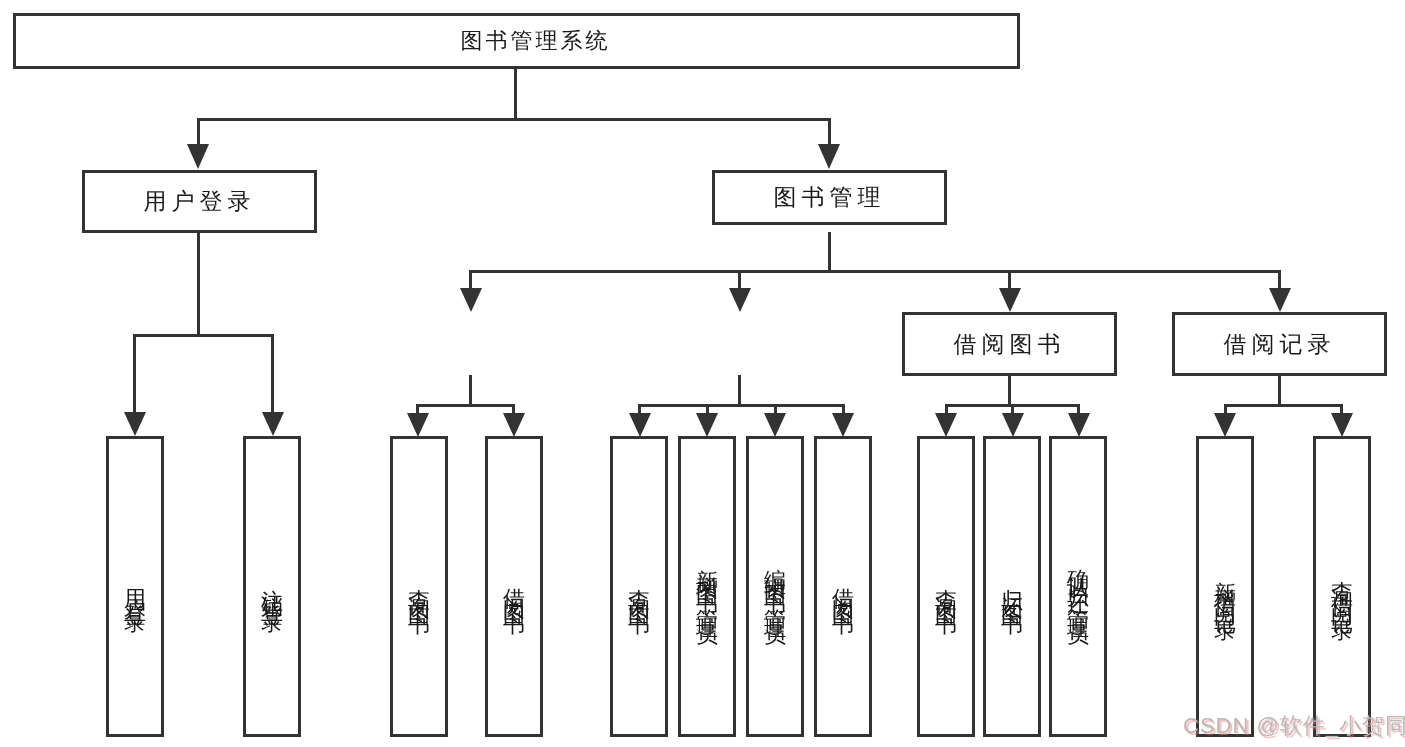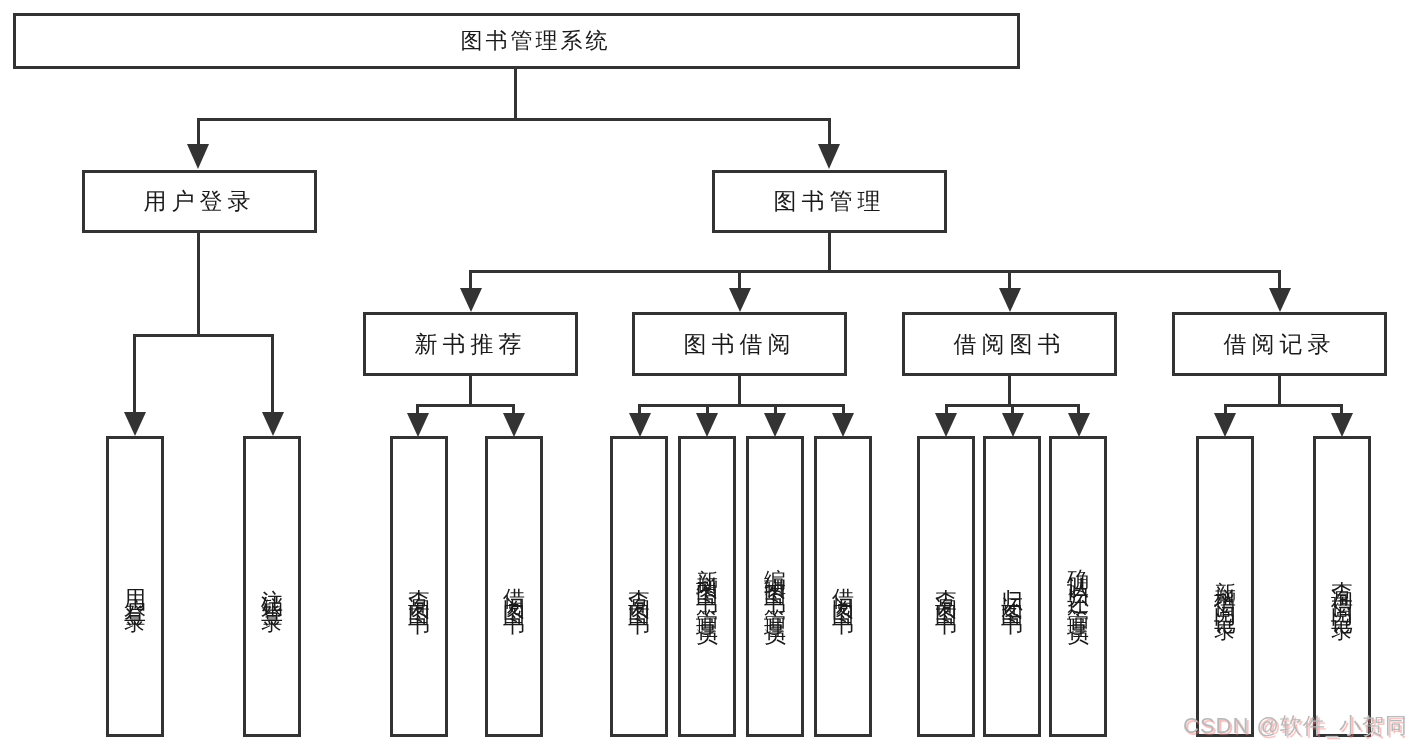--- a/index.html
+++ b/index.html
@@ -82,42 +82,40 @@
   <div class="box root" style="left:13px; top:13px; width:1007px; height:56px;">图书管理系统</div>
 
   <div class="ln vl" style="left:514px; top:69px; height:50px;"></div>
   <div class="ln hl" style="left:197px; top:118px; width:634px;"></div>
   <div class="ln vl" style="left:197px; top:118px; height:28px;"></div>
   <div class="tri big" style="left:187px; top:144px;"></div>
   <div class="ln vl" style="left:828px; top:118px; height:28px;"></div>
   <div class="tri big" style="left:818px; top:144px;"></div>
 
   <div class="box" style="left:82px; top:170px; width:235px; height:63px;">用户登录</div>
-  <div class="box" style="left:712px; top:170px; width:235px; height:63px;">图书管理</div>
+  <div class="box" style="left:712px; top:170px; width:235px; height:55px;">图书管理</div>
 
   <div class="ln vl" style="left:197px; top:232px; height:105px;"></div>
   <div class="ln hl" style="left:133px; top:334px; width:141px;"></div>
   <div class="ln vl" style="left:133px; top:334px; height:80px;"></div>
   <div class="tri" style="left:124px; top:412px;"></div>
   <div class="ln vl" style="left:271px; top:334px; height:80px;"></div>
   <div class="tri" style="left:262px; top:412px;"></div>
 
   <div class="ln vl" style="left:828px; top:232px; height:41px;"></div>
   <div class="ln hl" style="left:469px; top:270px; width:812px;"></div>
   <div class="ln vl" style="left:469px; top:270px; height:20px;"></div>
   <div class="tri" style="left:460px; top:288px;"></div>
   <div class="ln vl" style="left:738px; top:270px; height:20px;"></div>
   <div class="tri" style="left:729px; top:288px;"></div>
   <div class="ln vl" style="left:1008px; top:270px; height:20px;"></div>
   <div class="tri" style="left:999px; top:288px;"></div>
   <div class="ln vl" style="left:1278px; top:270px; height:20px;"></div>
   <div class="tri" style="left:1269px; top:288px;"></div>
 
-  <div class="box" style="left:363px; top:312px; width:215px; height:64px;">新书推荐</div>
-  <div class="box" style="left:632px; top:312px; width:215px; height:64px;">图书借阅</div>
   <div class="box" style="left:902px; top:312px; width:215px; height:64px;">借阅图书</div>
   <div class="box" style="left:1172px; top:312px; width:215px; height:64px;">借阅记录</div>
 
   <div class="ln vl" style="left:469px; top:375px; height:32px;"></div>
   <div class="ln hl" style="left:416px; top:404px; width:99px;"></div>
   <div class="ln vl" style="left:416px; top:404px; height:12px;"></div>
   <div class="tri" style="left:407px; top:413px;"></div>
   <div class="ln vl" style="left:512px; top:404px; height:12px;"></div>
   <div class="tri" style="left:503px; top:413px;"></div>
 

